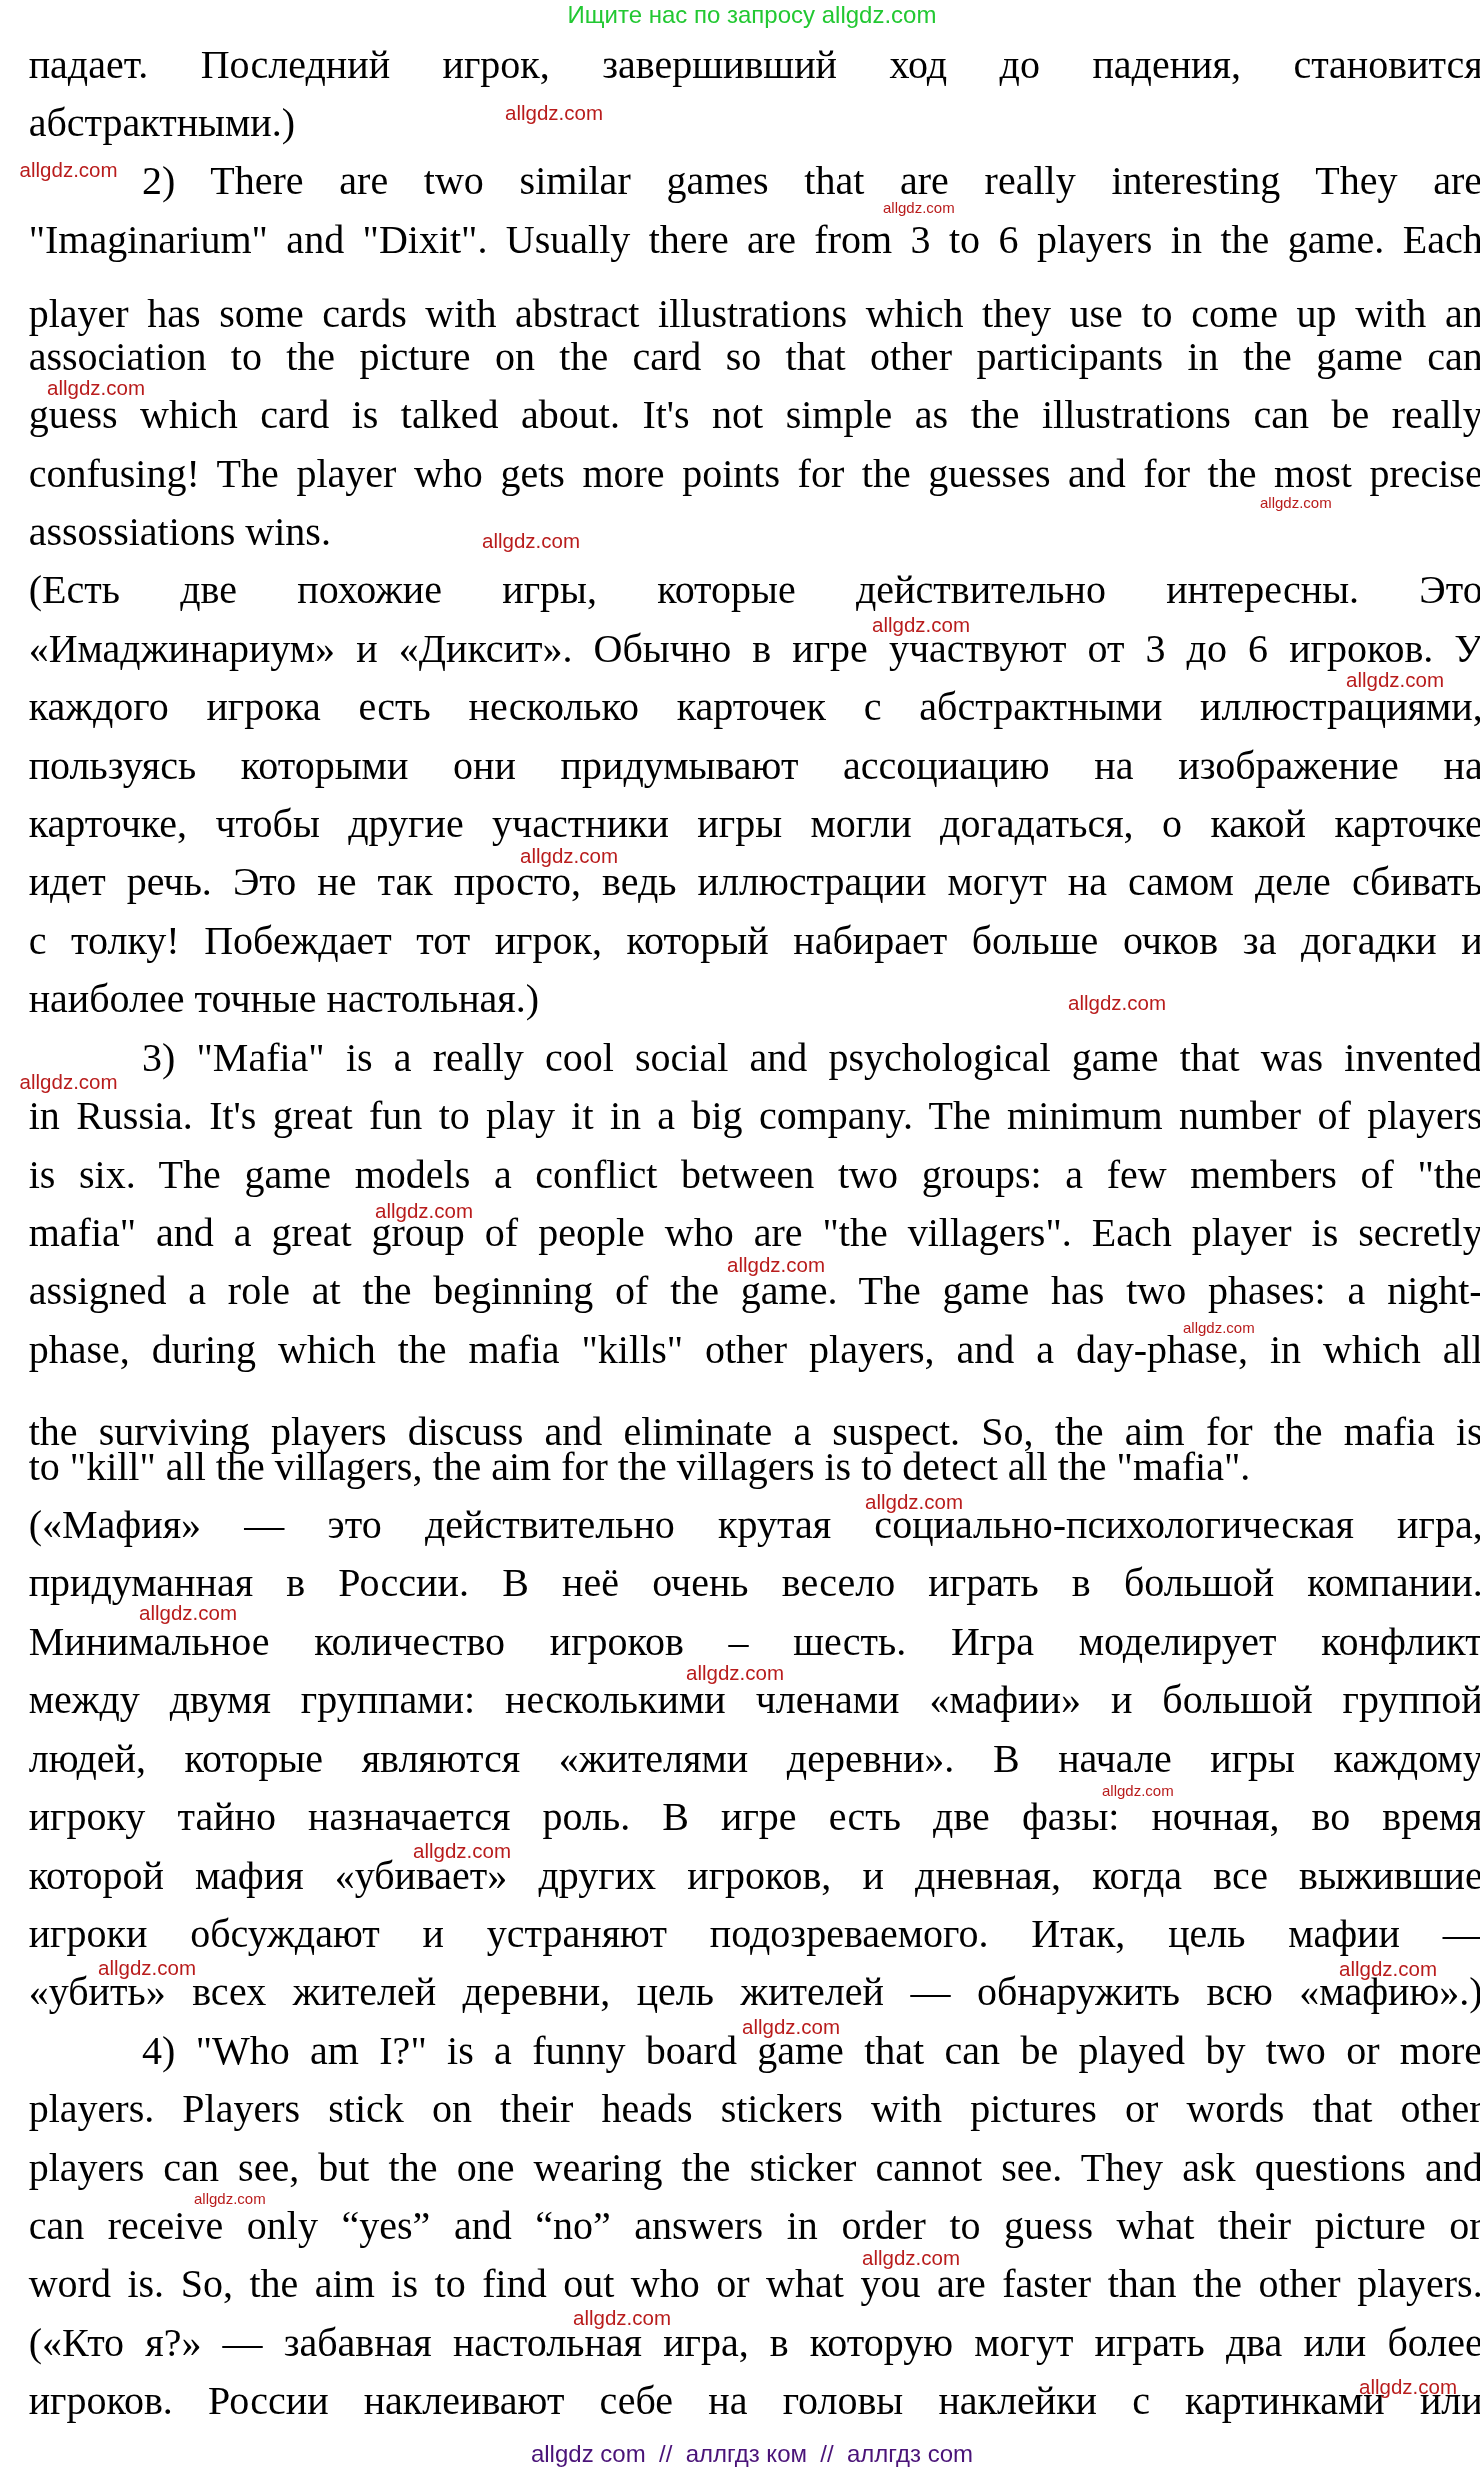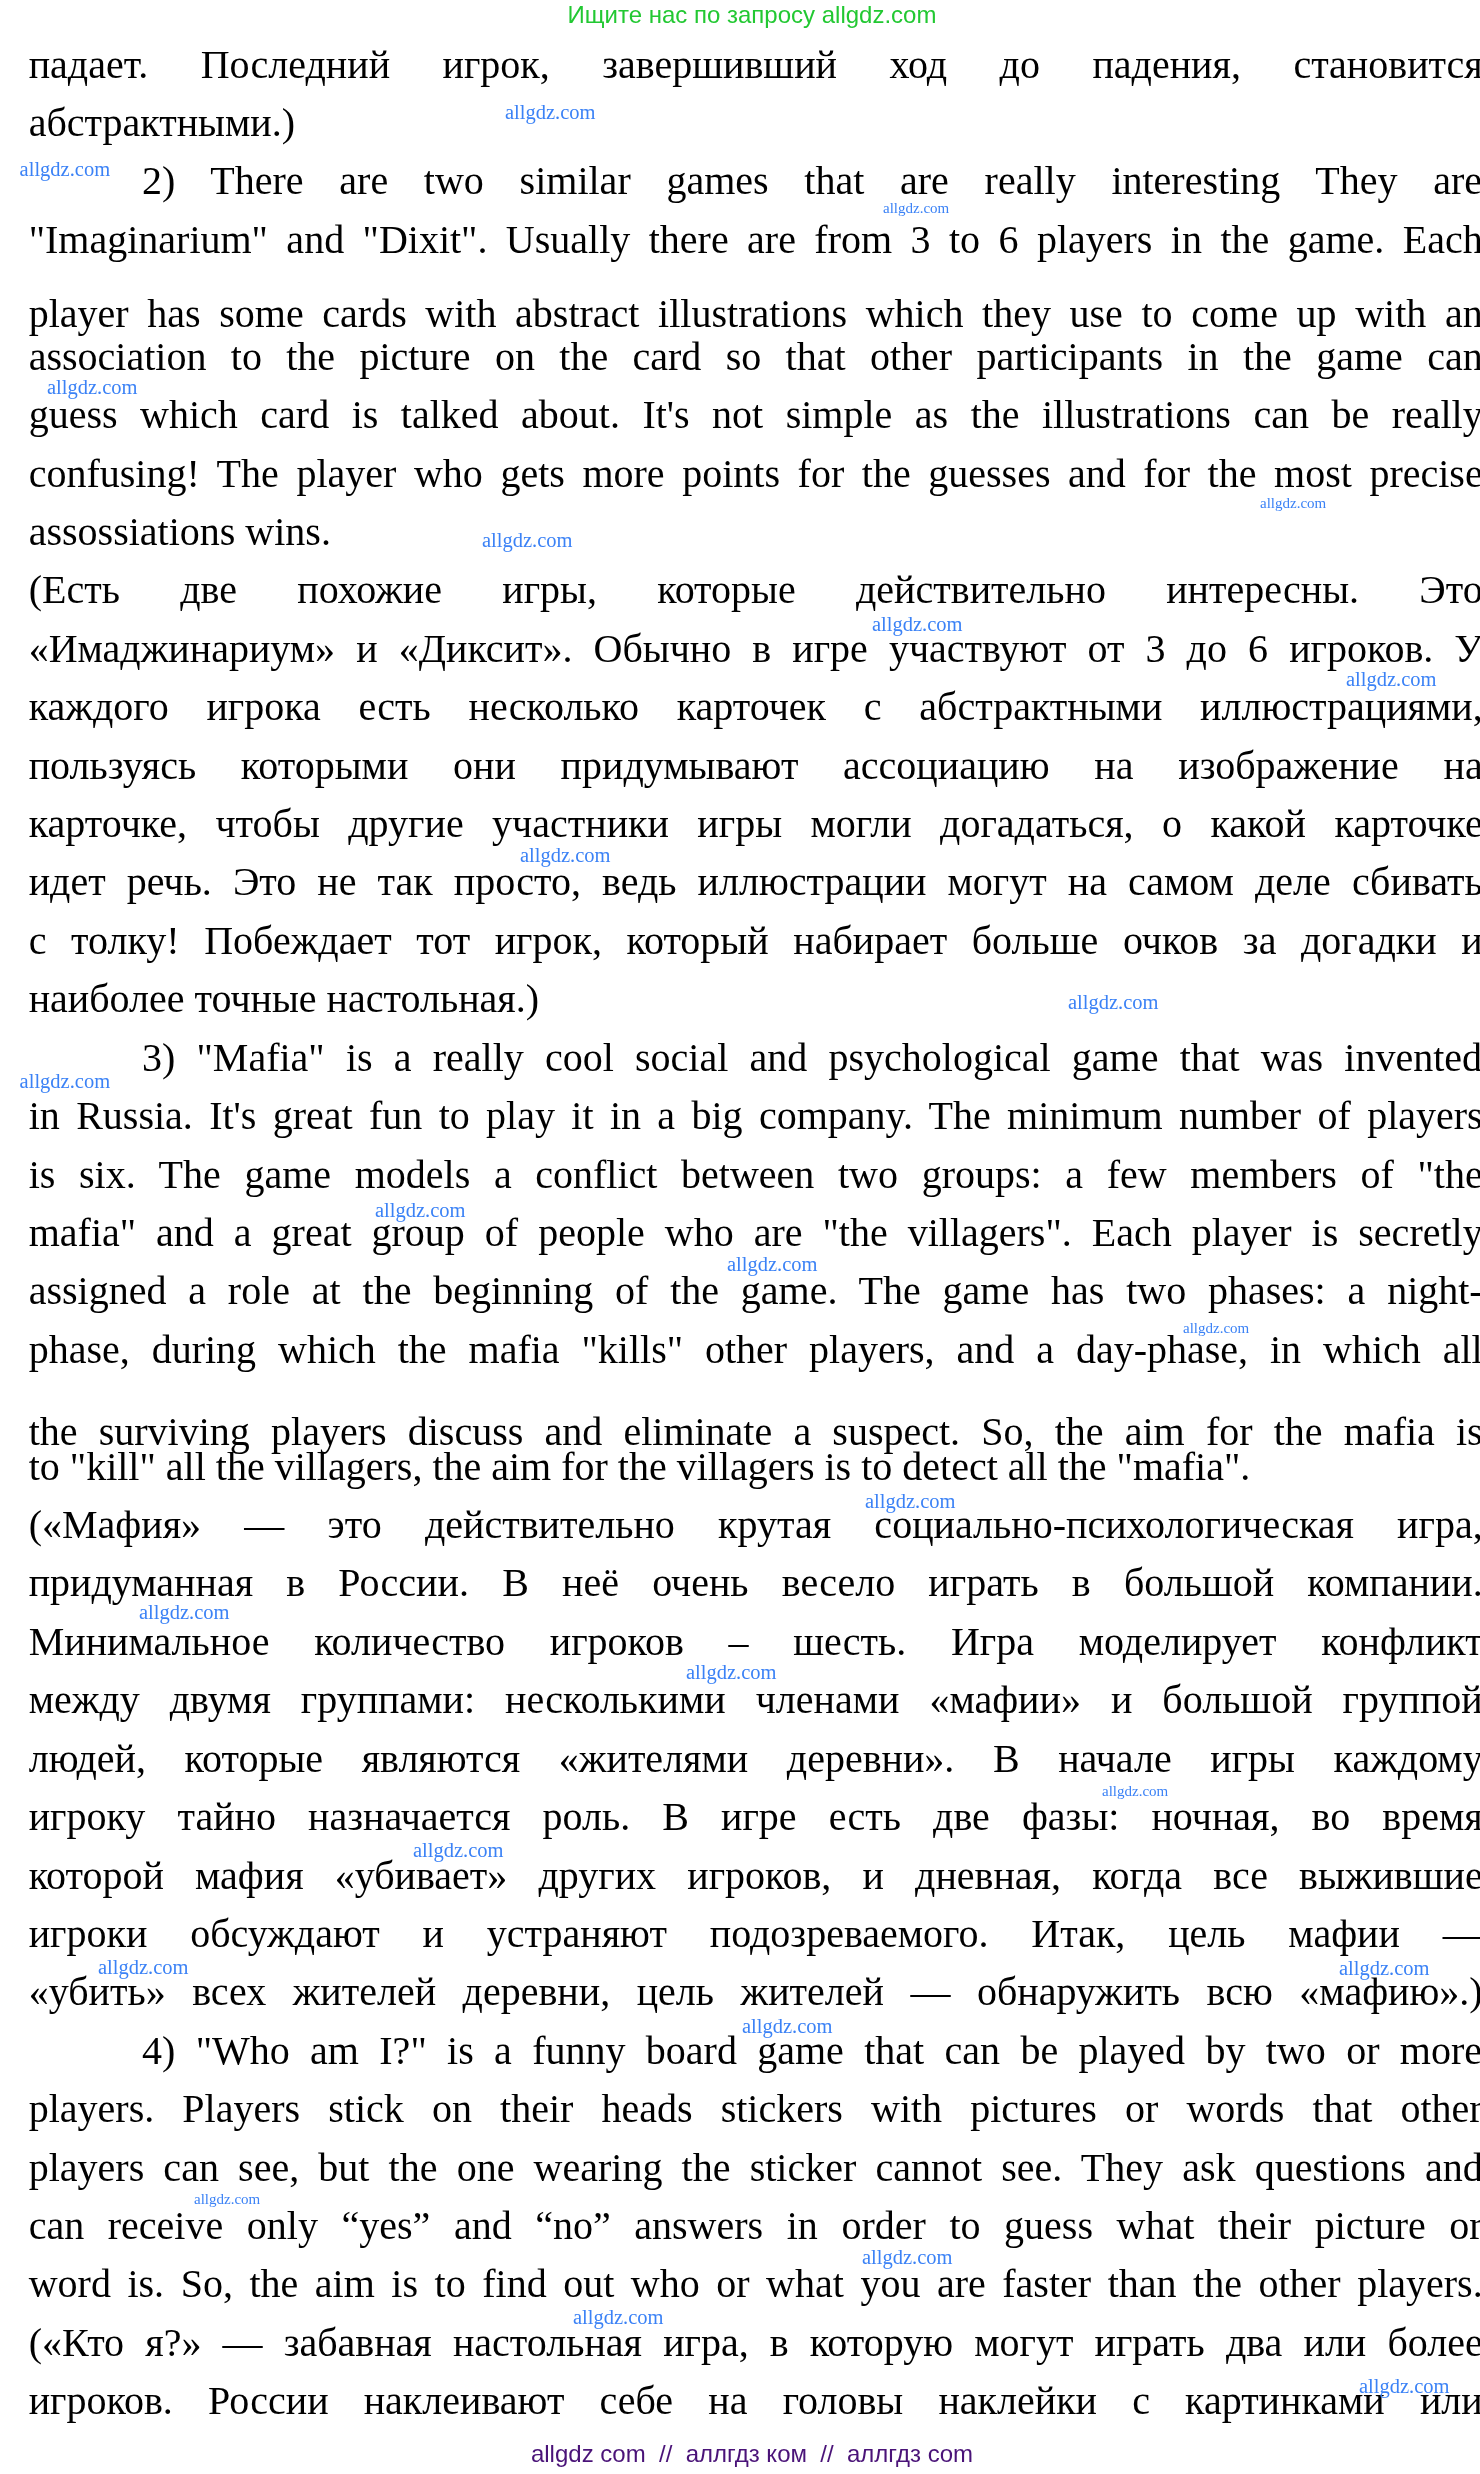--- a/index.html
+++ b/index.html
@@ -17,22 +17,22 @@
   }
   .line {
     position:absolute; left:16.7px; width:1454px; height:58px;
     font-family:"Liberation Serif", serif; font-size:40px; line-height:58px;
     color:#000; text-align:justify; text-align-last:justify; white-space:nowrap;
     overflow:visible;
   }
   .line.last { text-align-last:left; }
   .line.indent { left:130px; width:1340px; }
   .wm {
-    position:absolute; font-family:Liberation Serif, serif; font-size:20.5px;
-    line-height:23px; color:#3b82f6; white-space:nowrap;
+    position:absolute; font-family:Liberation Sans, sans-serif; font-size:20.5px;
+    line-height:23px; color:#b91c1c; white-space:nowrap;
   }
   .wm.small { font-size:15px; line-height:16.7px; }
 </style>
 </head>
 <body>
 
 <div class="page">
   <div class="header">Ищите нас по запросу allgdz.com</div>
   <div id="lines">
       <div class="line" style="top: 36px;">падает. Последний игрок, завершивший ход до падения, становится</div>

